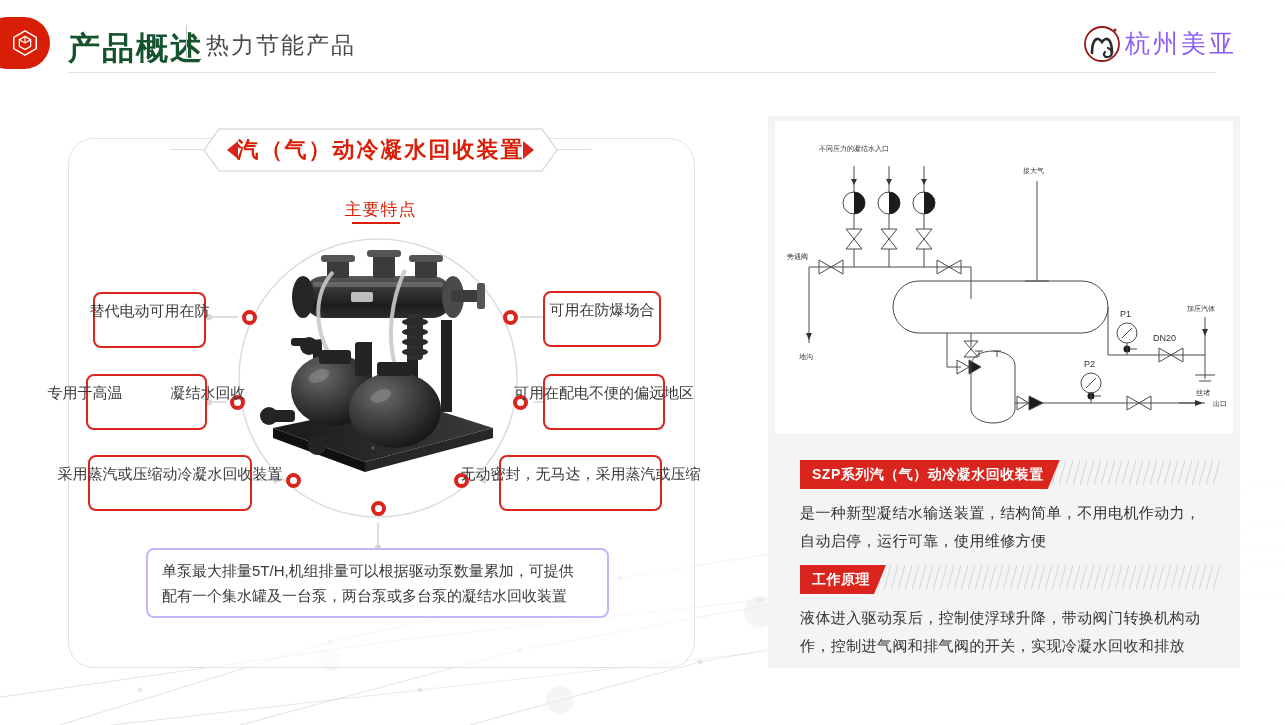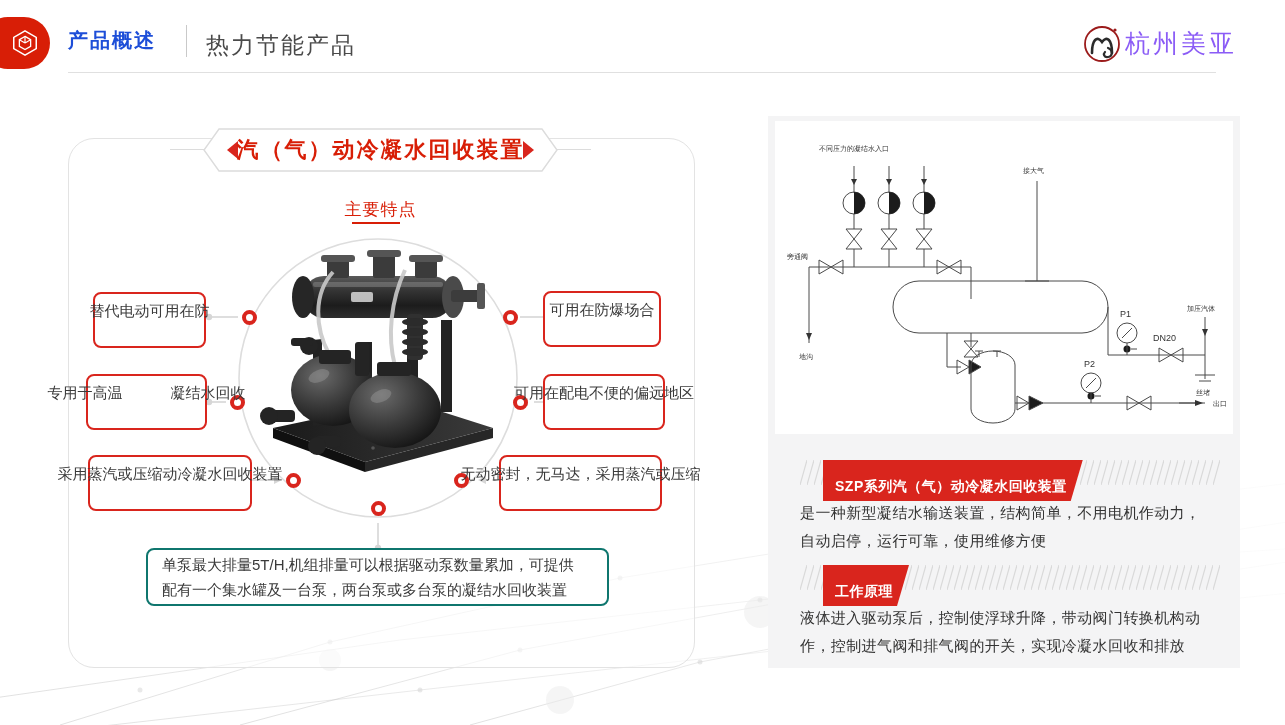--- a/index.html
+++ b/index.html
@@ -17,21 +17,21 @@
   #header{
     position:absolute;left:0;top:0;width:1285px;height:86px;z-index:5;
   }
   #hdr-badge{
     position:absolute;left:-18px;top:17px;width:68px;height:52px;
     background:#d81e06;border-radius:26px;
   }
   #hdr-badge svg{position:absolute;right:10px;top:11px;}
   #hdr-title{
     position:absolute;left:68px;top:27px;
-    font-size:20px;color:#1d4ed8;letter-spacing:2px;font-weight:bold;
+    font-size:32px;color:#14532d;letter-spacing:2px;font-weight:bold;
   }
   #hdr-divider{
     position:absolute;left:186px;top:25px;width:1px;height:32px;background:#c9c9c9;
   }
   #hdr-sub{
     position:absolute;left:206px;top:30px;
     font-size:23px;color:#4a4a4a;letter-spacing:2px;
   }
   #hdr-rule{
     position:absolute;left:68px;top:72px;width:1148px;height:1px;background:#e0e0e0;
@@ -75,22 +75,22 @@
     position:absolute;z-index:6;
     border:2px solid #d9251d;border-radius:8px;background:#ffffff;
     box-sizing:border-box;display:flex;flex-direction:row;justify-content:center;
     padding:6px 12px;
   }
   .fbox .ln{
     font-size:15px;color:#3a3a3a;line-height:22px;white-space:nowrap;
   }
   .fbox.center .ln{text-align:center;}
   #fbox-bottom{
-    position:absolute;left:146px;top:548px;width:463px;height:58px;z-index:6;
-    border:2px solid #0f766e;border-radius:8px;background:#ffffff;box-sizing:border-box;
+    position:absolute;left:146px;top:548px;width:463px;height:70px;z-index:6;
+    border:2px solid #c4b5fd;border-radius:8px;background:#ffffff;box-sizing:border-box;
     display:flex;flex-direction:column;justify-content:center;padding:4px 14px;
   }
   #fbox-bottom .ln{font-size:15px;color:#3a3a3a;line-height:25px;white-space:nowrap;}
   
   .node{
     position:absolute;width:15px;height:15px;border-radius:50%;
     border:4px solid #d9251d;background:#ffffff;box-sizing:border-box;z-index:5;
   }
   
   #right-panel{
@@ -102,24 +102,23 @@
     background:#ffffff;z-index:3;overflow:hidden;
   }
   #diagram-svg{position:absolute;left:0;top:0;}
   .dg-label{font-family:"Liberation Sans","DejaVu Sans",sans-serif;font-size:7px;fill:#333;}
   .dg-label-en{font-family:"Liberation Sans",sans-serif;font-size:9px;fill:#333;}
   
   .sec{position:absolute;z-index:4;}
   .sec-head{position:relative;height:25px;}
   .sec-tag{
     position:absolute;left:0;top:0;height:29px;background:#d9251d;
-    display:flex;align-items:center;padding:12px 16px 0 12px;
+    display:flex;align-items:center;padding:0 16px 0 12px;
     font-size:14px;color:#ffffff;font-weight:bold;letter-spacing:0.5px;white-space:nowrap;
     clip-path:polygon(0 0,100% 0,calc(100% - 12px) 100%,0 100%);
-    margin-left:23px;
   }
   .sec-hatch{position:absolute;top:0;height:25px;}
   .sec-body{
     margin-top:14px;font-size:15px;color:#333333;line-height:28px;letter-spacing:0.4px;
   }
   .sec-body div{white-space:nowrap;}
 </style>
 </head>
 <body>
 

